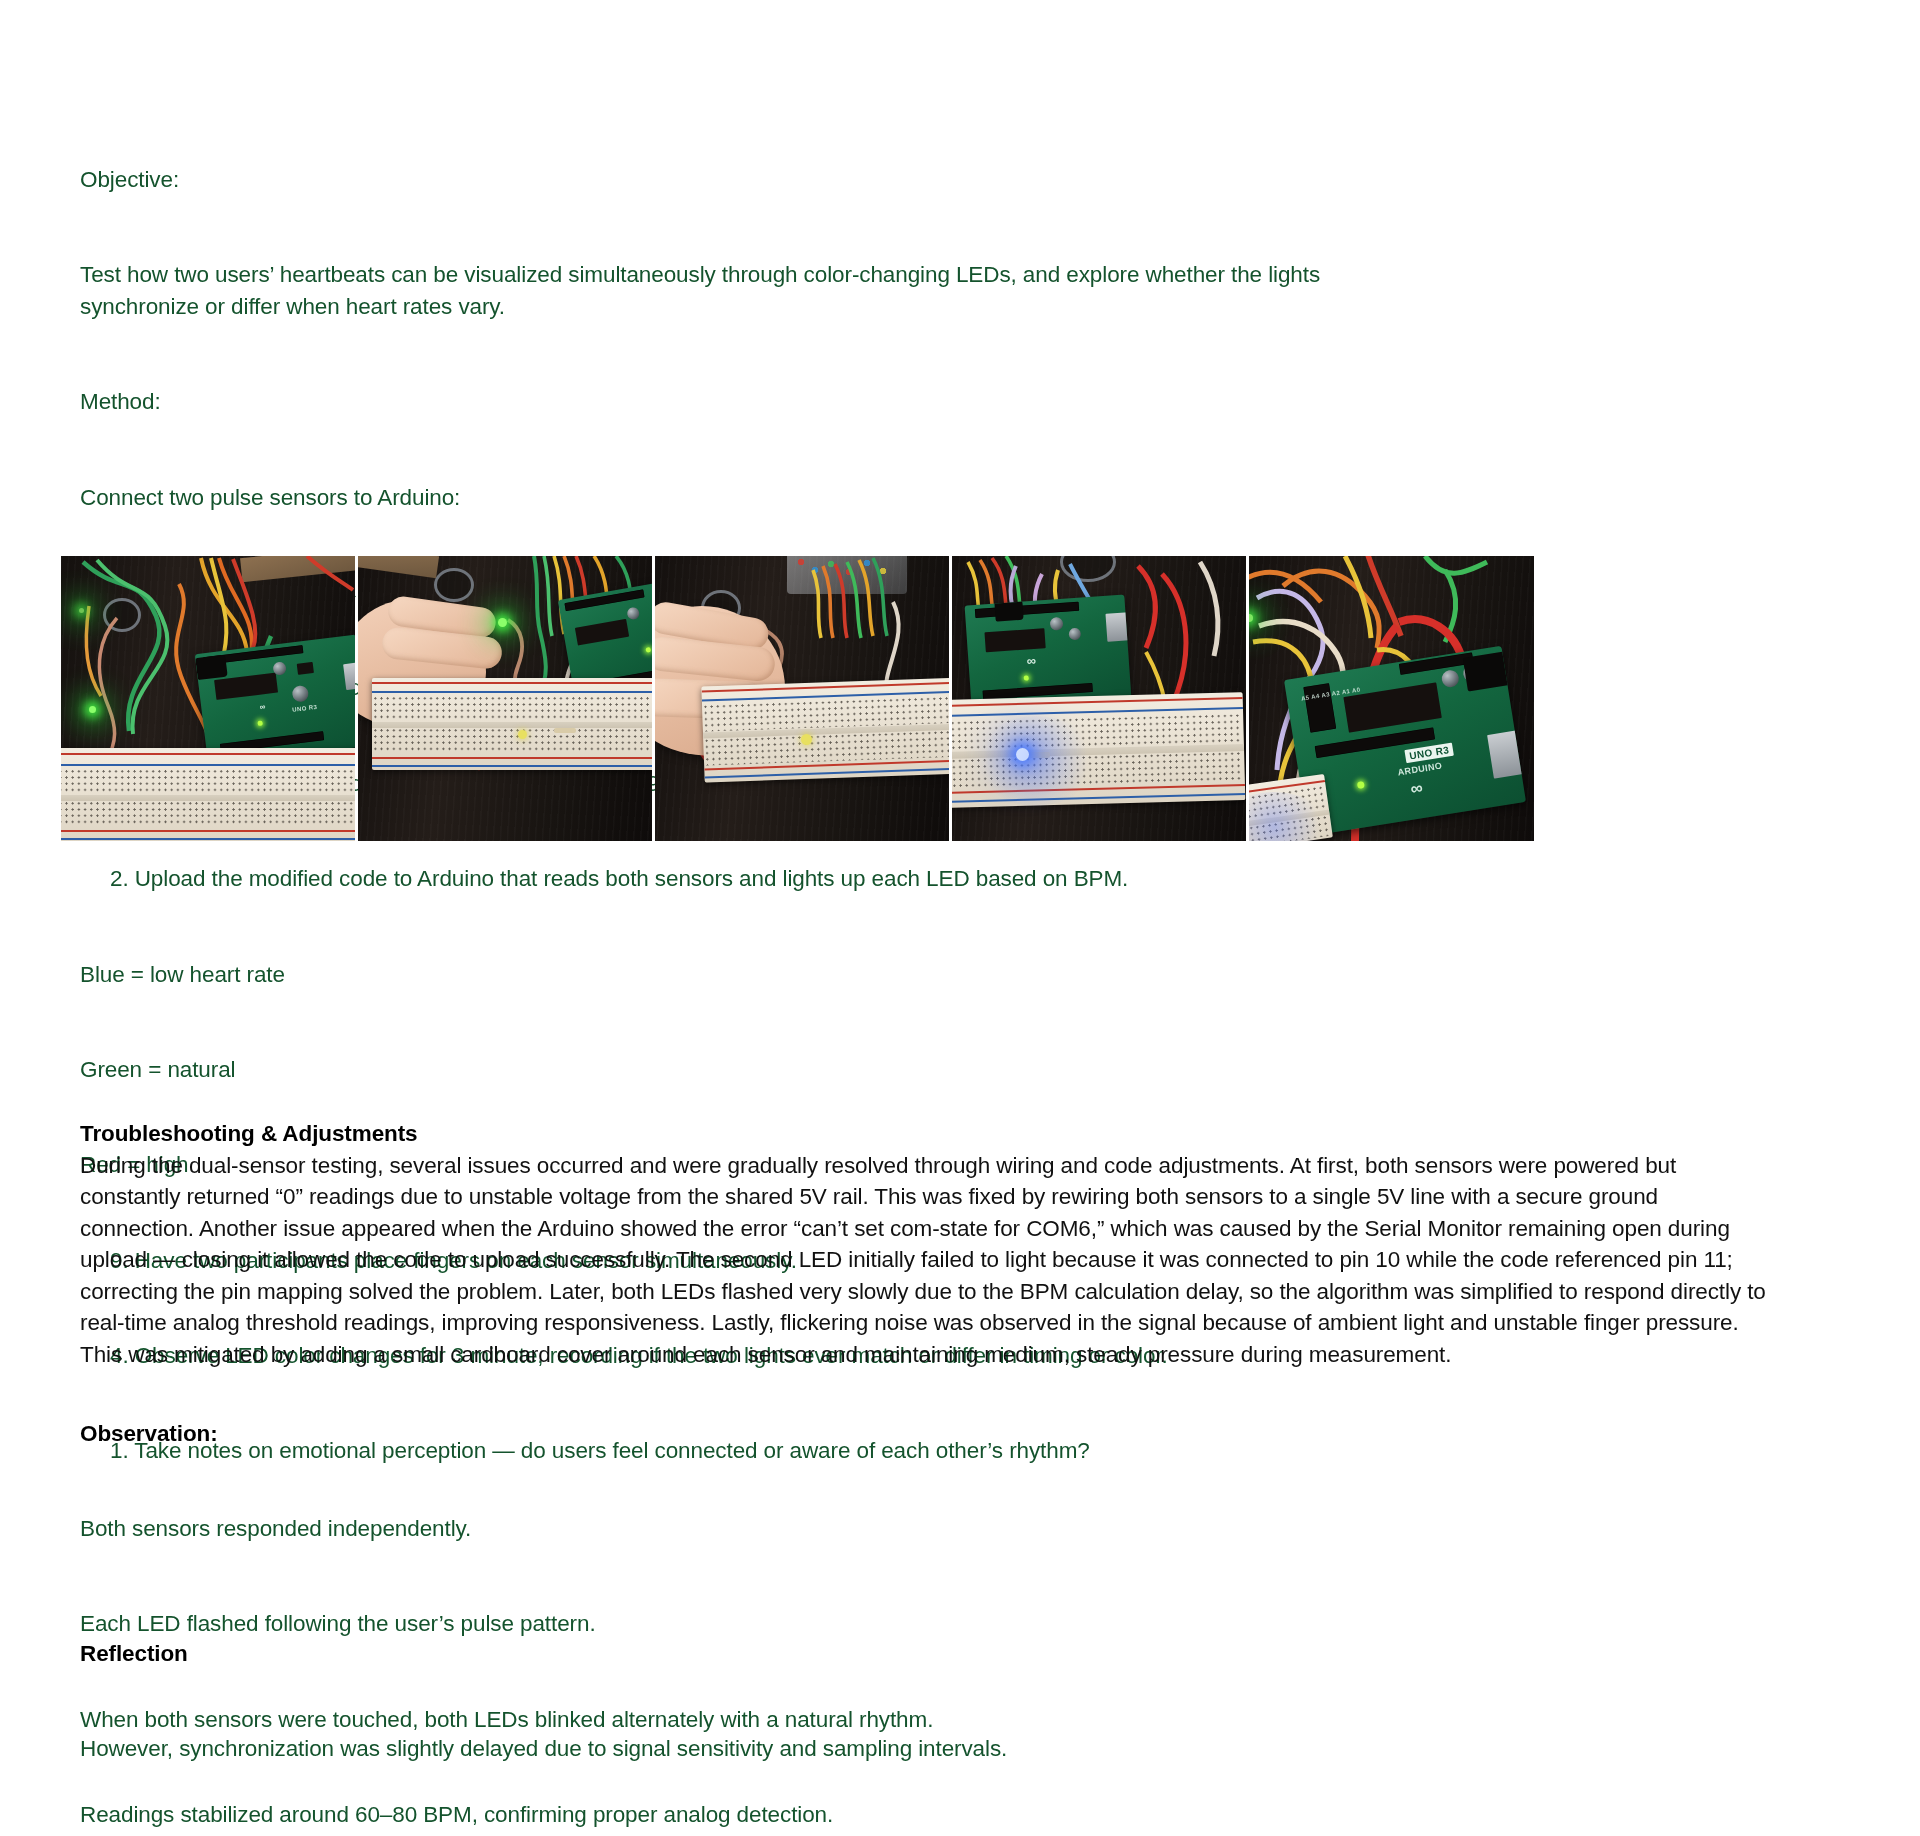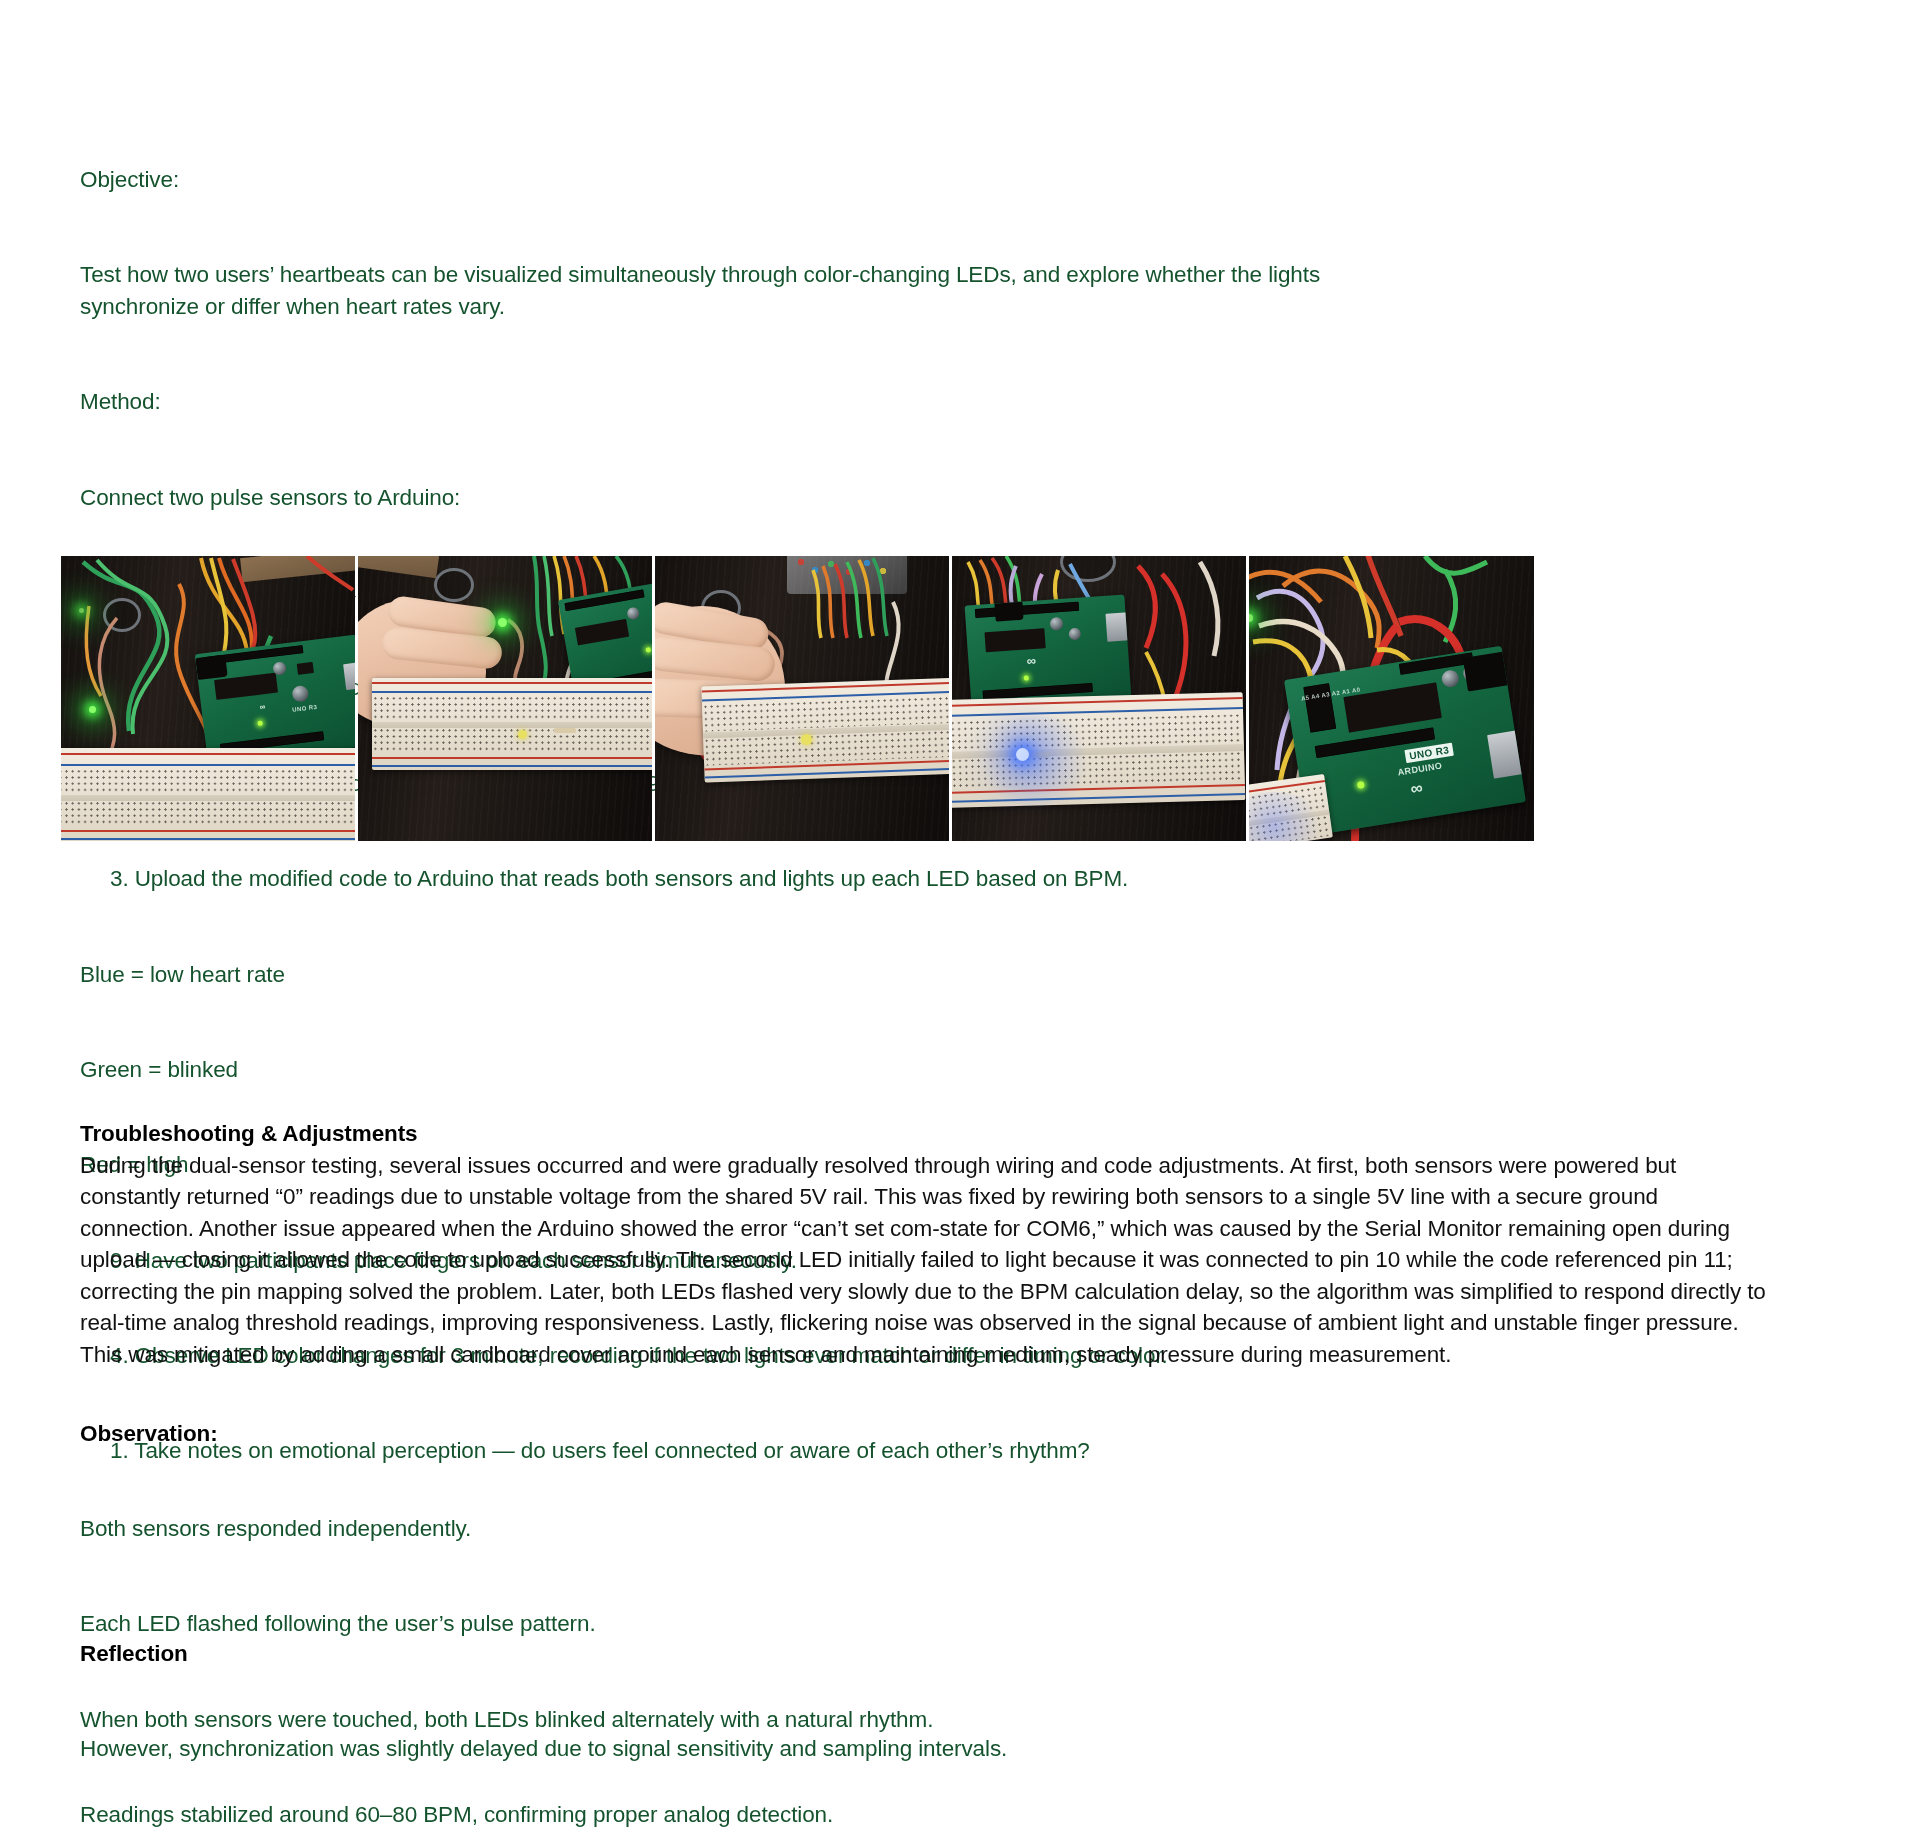--- a/index.html
+++ b/index.html
@@ -183,23 +183,23 @@
 <div class="page">
 
   <div class="doc-text">
     <span class="line">Objective:</span>
     <span class="line" style="display:block;max-width:1330px;">Test how two users’ heartbeats can be visualized simultaneously through color-changing LEDs, and explore whether the lights synchronize or differ when heart rates vary.</span>
     <span class="line">Method:</span>
     <span class="line">Connect two pulse sensors to Arduino:</span>
     <span class="line">Sensor 1 → A0, Sensor 2 → A1</span>
     <span class="line">Both sensors share +5V and GND.</span>
     <span class="line">Connect two RGB LEDs to different pins (e.g., LED1 → D9–11, LED2 → D5–7).</span>
-    <span class="line indent-1">3. Upload the modified code to Arduino that reads both sensors and lights up each LED based on BPM.</span>
+    <span class="line indent-1">2. Upload the modified code to Arduino that reads both sensors and lights up each LED based on BPM.</span>
     <span class="line">Blue = low heart rate</span>
-    <span class="line">Green = blinked</span>
+    <span class="line">Green = natural</span>
     <span class="line">Red = high</span>
     <span class="line indent-1">9. Have two participants place fingers on each sensor simultaneously.</span>
     <span class="line indent-1">4. Observe LED color changes for 3 minute, recording if the two lights ever match or differ in timing or color.</span>
     <span class="line indent-1">1. Take notes on emotional perception — do users feel connected or aware of each other’s rhythm?</span>
   </div>
 
   <div class="photo-strip">
 
     <div class="photo p1">
       <div class="desk"></div>

